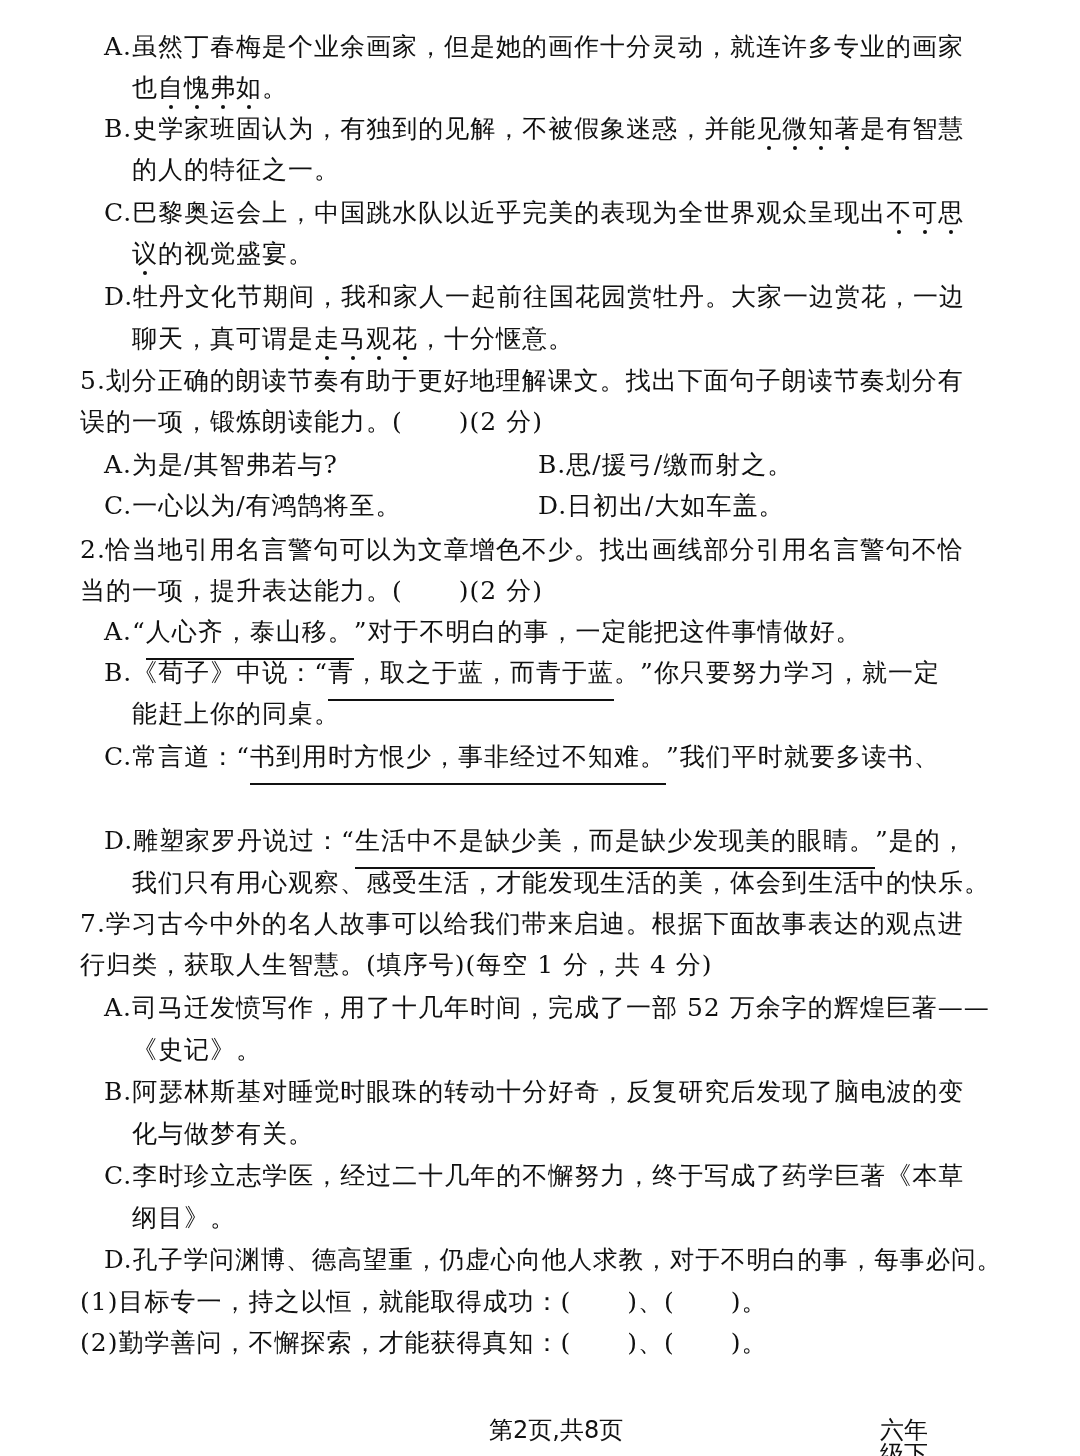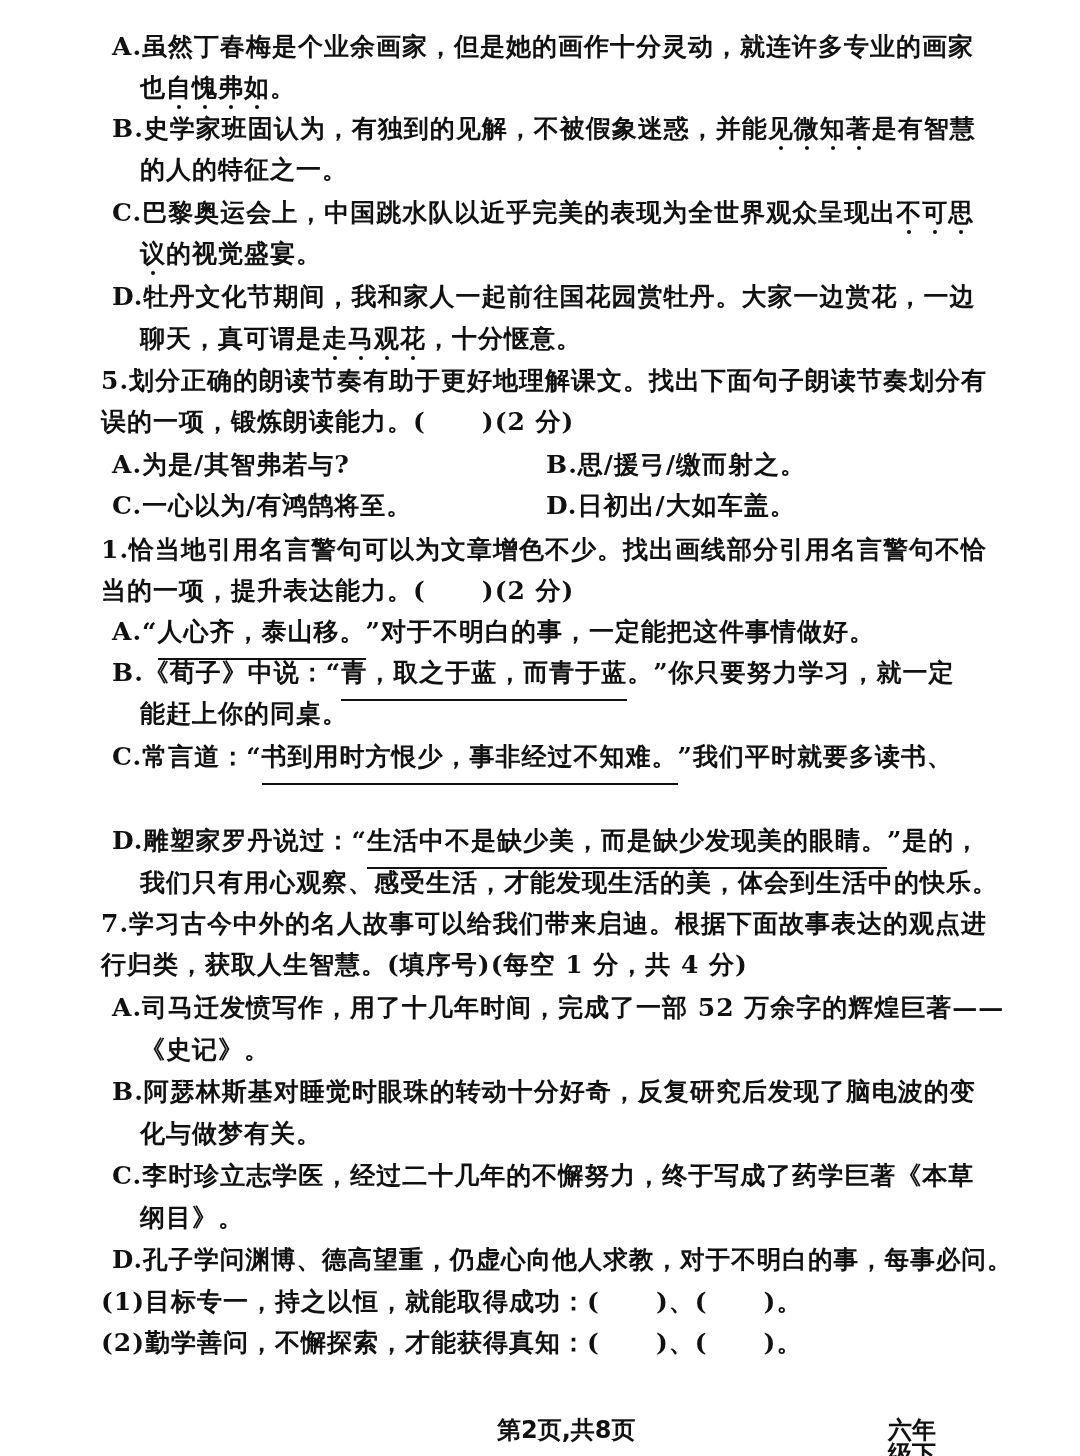--- a/index.html
+++ b/index.html
@@ -1,27 +1,27 @@
 <!DOCTYPE html>
 <html><head>
 <meta charset="utf-8">
 <style>
   html, body { margin: 0; padding: 0; background: #ffffff; }
   body {
     width: 1080px; height: 1456px; position: relative; overflow: hidden;
     font-family: "DejaVu Serif", "Liberation Serif", serif;
     color: #111111;
   }
-  .page { position: absolute; left: 8px; top: 0; width: 929px; height: 1456px; font-weight: bold; }
+  .page { position: absolute; left: 0; top: 0; width: 929px; height: 1456px; }
   .line {
     position: absolute; white-space: nowrap;
     font-size: 25px; line-height: 34px; letter-spacing: 1px;
     transform-origin: left top;
   }
-  .l-q  { left: 80px; margin-left: 13px; }
+  .l-q  { left: 80px; }
   .l-o  { left: 104px; }
   .l-oc { left: 132px; }
   .l-half { left: 538px; }
   .dot { position: relative; }
   .dot::after {
     content: ""; position: absolute; left: 50%; bottom: -7px;
     width: 4px; height: 4px; margin-left: -2px; border-radius: 50%; background: #111;
   }
   .ul { border-bottom: 2px solid #111; padding-bottom: 12px; }
   .blank { display: inline-block; width: 56px; }
@@ -76,21 +76,21 @@
     <span>B.</span><span>思/援弓/缴而射之。</span>
   </div>
   <div class="line l-o" style="top:489px">
     <span>C.</span><span>一心以为/有鸿鹄将至。</span>
   </div>
   <div class="line l-half" style="top:489px">
     <span>D.</span><span>日初出/大如车盖。</span>
   </div>
 
   <div class="line l-q" style="top:533px">
-    <span>1.恰当地引用名言警句可以为文章增色不少。找出画线部分引用名言警句不恰</span>
+    <span>2.恰当地引用名言警句可以为文章增色不少。找出画线部分引用名言警句不恰</span>
   </div>
   <div class="line l-q" style="top:574px">
     <span>当的一项，提升表达能力。(</span><span class="blank"></span><span>)(2 分)</span>
   </div>
   <div class="line l-o" style="top:615px">
     <span>A.</span><span>“</span><span class="ul">人心齐，泰山移。</span><span>”</span><span>对于不明白的事，一定能把这件事情做好。</span>
   </div>
   <div class="line l-o" style="top:656px">
     <span>B.</span><span>《荀子》中说：“</span><span class="ul">青，取之于蓝，而青于蓝</span><span>。”你只要努力学习，就一定</span>
   </div>

